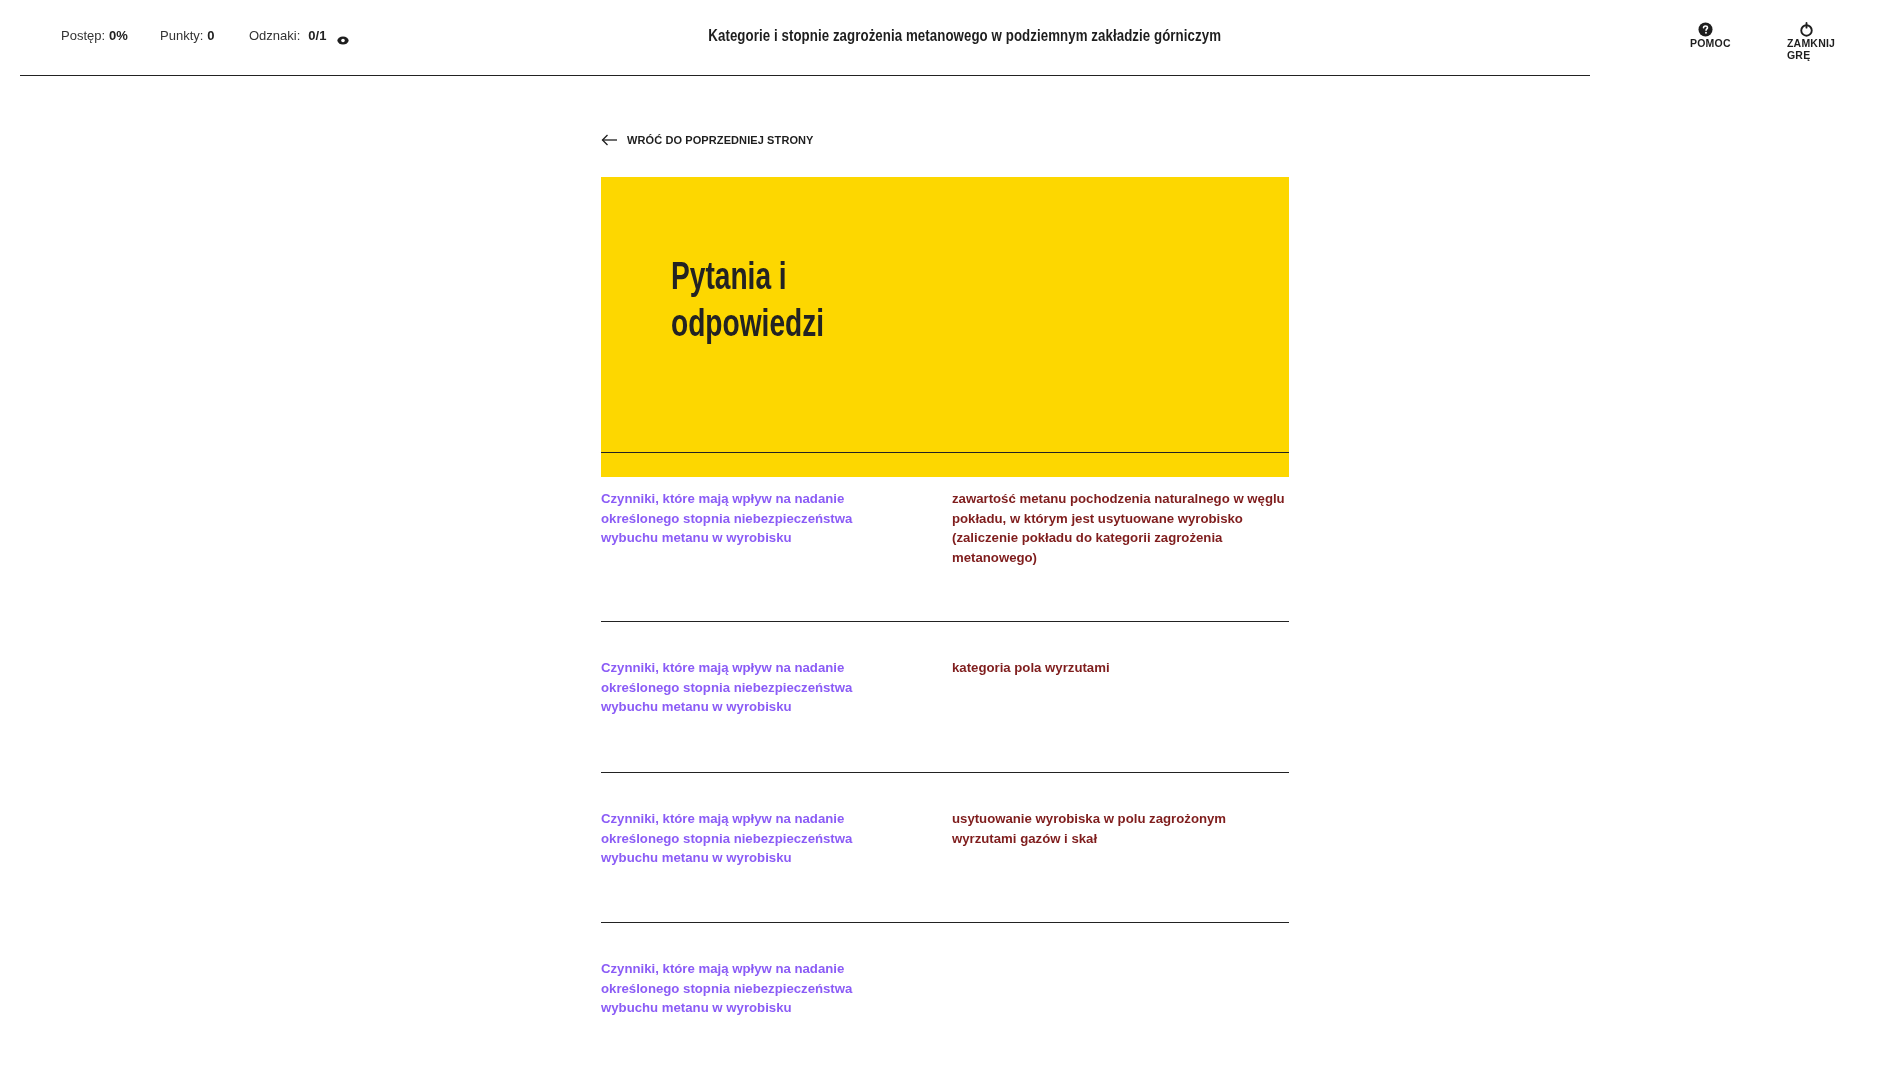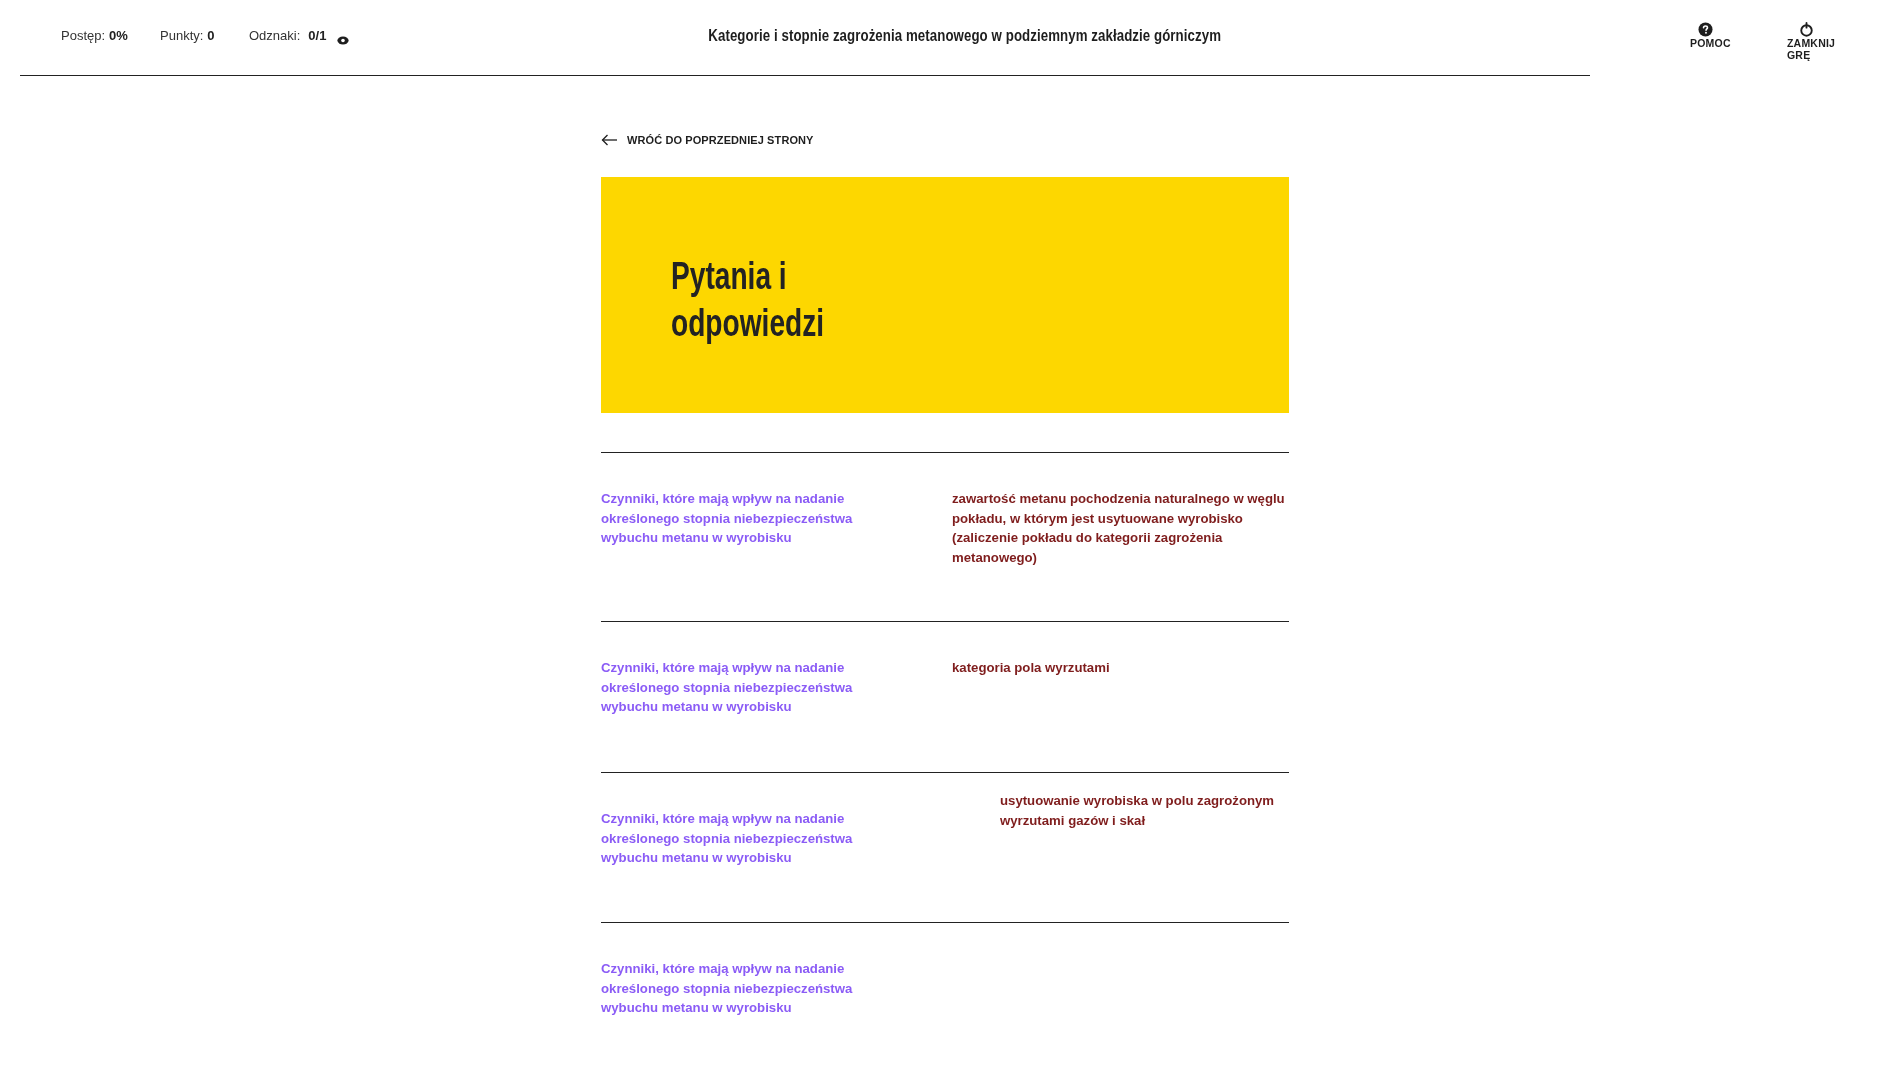--- a/index.html
+++ b/index.html
@@ -24,21 +24,21 @@
   }
   .hbtn { position:absolute; top:22px; display:flex; align-items:center; cursor:pointer;flex-direction:column; }
   .hbtn .lbl { font-size:10.5px; font-weight:700; color:#1e1e1e; letter-spacing:0.2px; margin-left:9px; }
   .hbtn svg { width:15px; height:15px; }
 
   .back { position:absolute; left:601px; top:134px; display:flex; align-items:center; cursor:pointer; }
   .back svg { width:17px; height:12px; }
   .back .lbl { margin-left:9px; font-size:11px; font-weight:700; color:#1e1e1e; letter-spacing:0.1px; }
 
   .hero {
-    position:absolute; left:601px; top:177px; width:688px; height:236px; background:#fdd700;
+    position:absolute; left:601px; top:177px; width:688px; height:300px; background:#fdd700;
   }
   .hero-title {
     position:absolute; left:70px; top:76px; width:300px;
     font-size:38px; font-weight:700; color:#232323; line-height:47px;
     transform:scaleX(0.74); transform-origin:left top;
   }
 
   .row { position:absolute; left:601px; width:688px; border-top:1.5px solid #222222; }
   .q {
     position:absolute; left:0; width:260px; font-size:13.2px; font-weight:700;
@@ -111,18 +111,18 @@
   <div class="a" style="top:36px;">zawartość metanu pochodzenia naturalnego w węglu pokładu, w którym jest usytuowane wyrobisko (zaliczenie pokładu do kategorii zagrożenia metanowego)</div>
 </div>
 
 <div class="row" style="top:621px; height:151px;">
   <div class="q" style="top:36px;">Czynniki, które mają wpływ na nadanie określonego stopnia niebezpieczeństwa wybuchu metanu w wyrobisku</div>
   <div class="a" style="top:36px;">kategoria pola wyrzutami</div>
 </div>
 
 <div class="row" style="top:772px; height:150px;">
   <div class="q" style="top:36px;">Czynniki, które mają wpływ na nadanie określonego stopnia niebezpieczeństwa wybuchu metanu w wyrobisku</div>
-  <div class="a" style="top:18px;margin-left:48px;">usytuowanie wyrobiska w polu zagrożonym wyrzutami gazów i skał</div>
+  <div class="a" style="top:36px;">usytuowanie wyrobiska w polu zagrożonym wyrzutami gazów i skał</div>
 </div>
 
 <div class="row" style="top:922px; height:146px;">
   <div class="q" style="top:36px;">Czynniki, które mają wpływ na nadanie określonego stopnia niebezpieczeństwa wybuchu metanu w wyrobisku</div>
 </div>
 
 </body></html>

